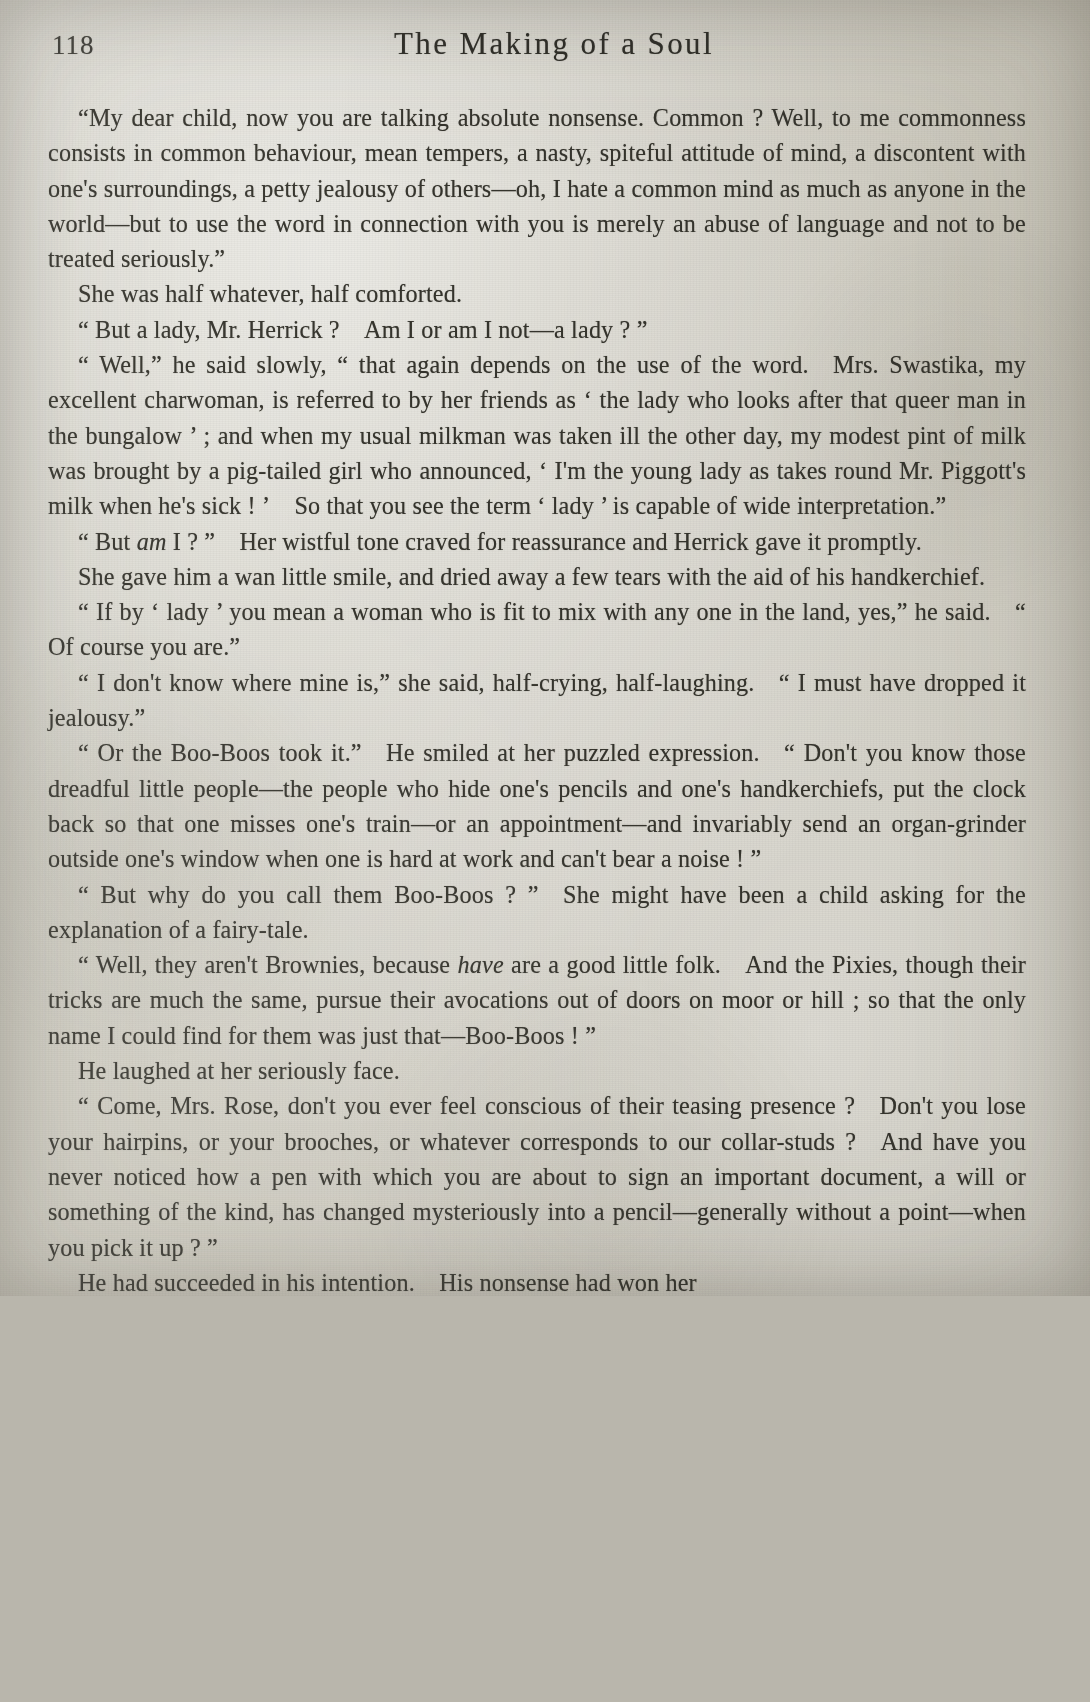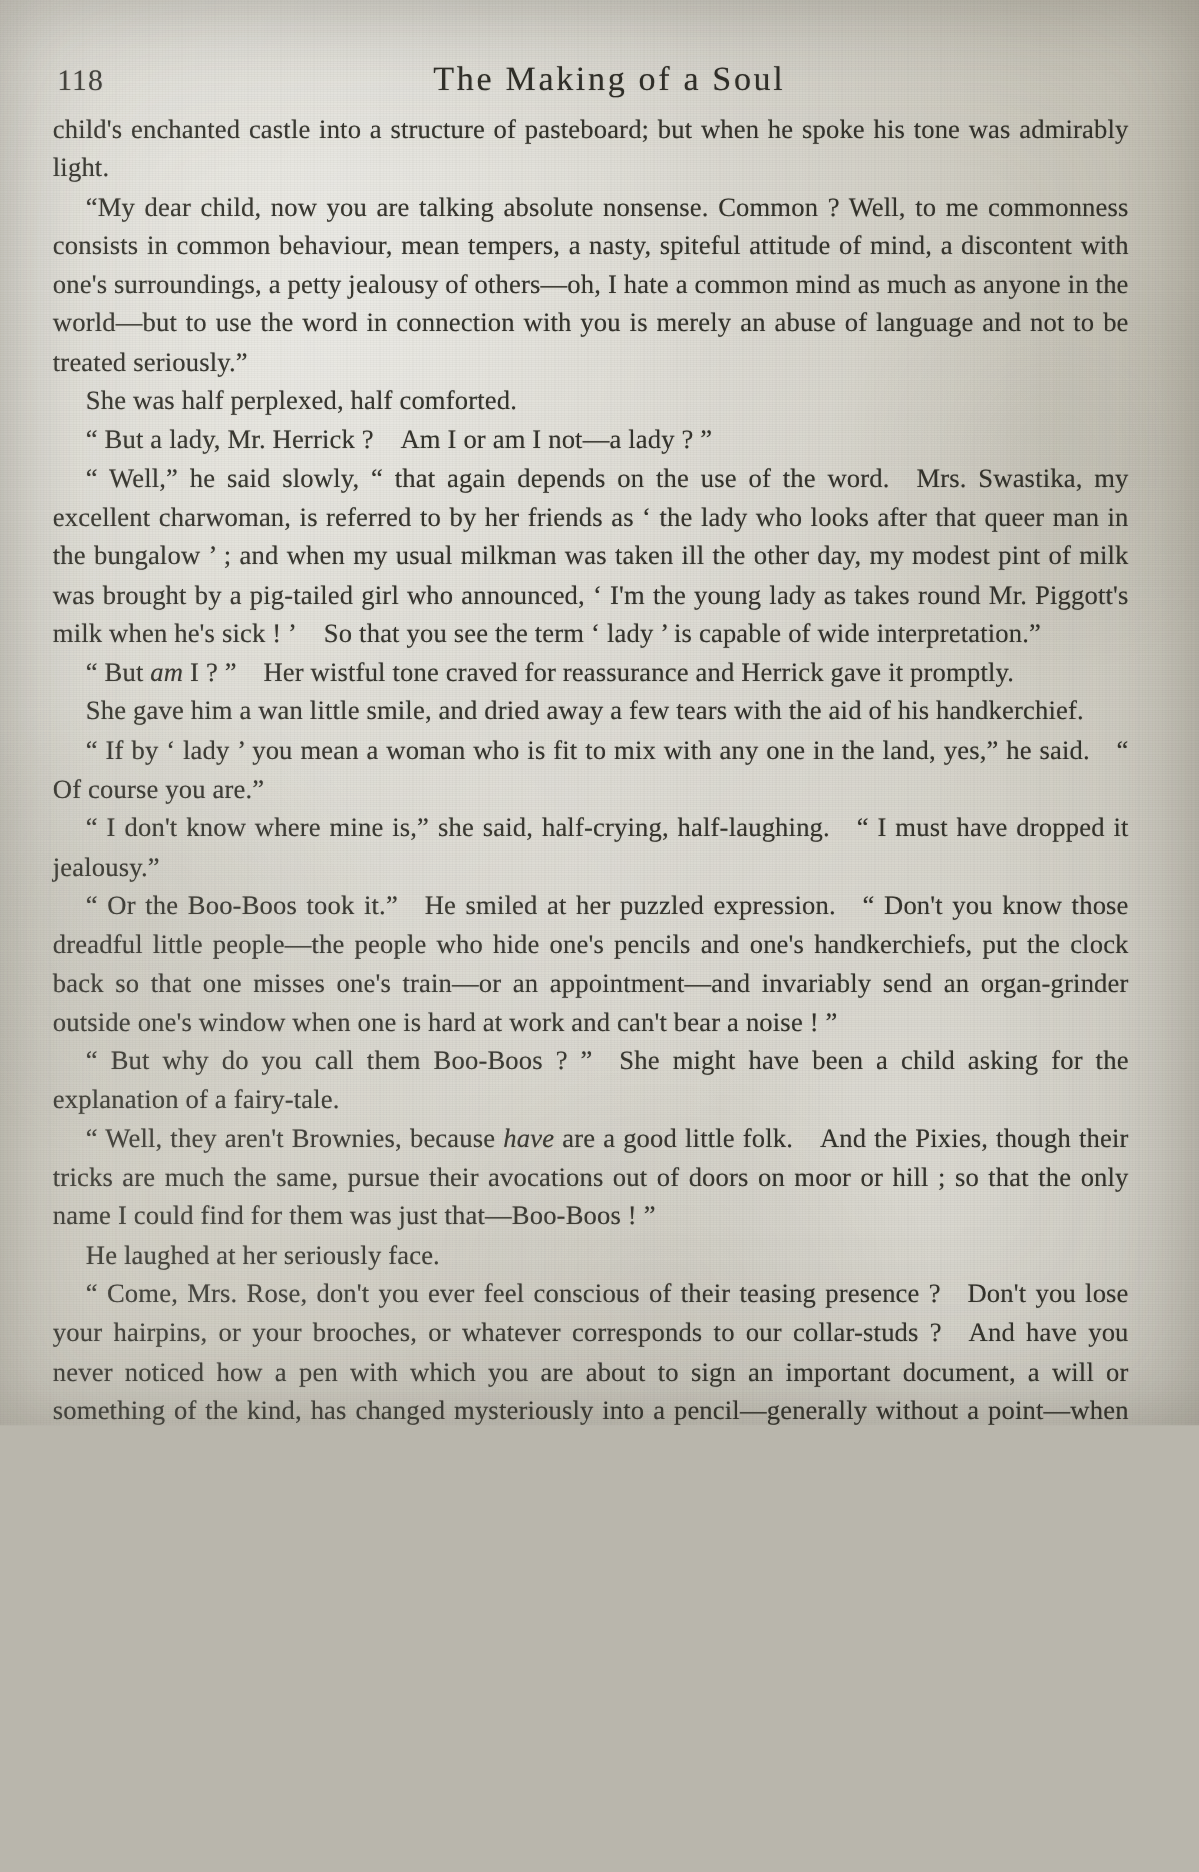--- a/index.html
+++ b/index.html
@@ -68,21 +68,20 @@
   }
   .running-title {
     flex: 1;
     text-align: center;
     font-family: "Liberation Serif", serif;
     font-size: 31px;
     color: #2f2e28;
     letter-spacing: 2.4px;
     padding-right: 90px;
     text-shadow: 0 0 1px rgba(60,58,50,0.45);
-    margin-top: 28px;
   }
 
   .body-text {
     margin-top: 18px;
     font-family: "Liberation Serif", serif;
     font-size: 24.2px;
     line-height: 35.3px;
     color: #34332c;
     text-align: justify;
     text-justify: inter-word;
@@ -119,23 +118,22 @@
 
 <div class="page">
   <div class="content">
 
     <div class="header">
       <div class="folio">118</div>
       <div class="running-title">The Making of a Soul</div>
     </div>
 
     <div class="body-text">
-        <p class="noindent">child's enchanted castle into a structure of pasteboard; but when he spoke his tone was admirably light.</p>
         <p>“My dear child, now you are talking absolute nonsense. Common ? Well, to me commonness consists in common behaviour, mean tempers, a nasty, spiteful attitude of mind, a discontent with one's surroundings, a petty jealousy of others—oh, I hate a common mind as much as anyone in the world—but to use the word in connection with you is merely an abuse of language and not to be treated seriously.”</p>
-        <p>She was half perplexed, half comforted.</p>
+        <p>She was half whatever, half comforted.</p>
         <p>“ But a lady, Mr. Herrick ? Am I or am I not—a lady ? ”</p>
         <p>“ Well,” he said slowly, “ that again depends on the use of the word. Mrs. Swastika, my excellent charwoman, is referred to by her friends as ‘ the lady who looks after that queer man in the bungalow ’ ; and when my usual milkman was taken ill the other day, my modest pint of milk was brought by a pig-tailed girl who announced, ‘ I'm the young lady as takes round Mr. Piggott's milk when he's sick ! ’ So that you see the term ‘ lady ’ is capable of wide interpretation.”</p>
         <p>“ But <em>am</em> I ? ” Her wistful tone craved for reassurance and Herrick gave it promptly.</p>
         <p>She gave him a wan little smile, and dried away a few tears with the aid of his handkerchief.</p>
         <p>“ If by ‘ lady ’ you mean a woman who is fit to mix with any one in the land, yes,” he said. “ Of course you are.”</p>
         <p>“ I don't know where mine is,” she said, half-crying, half-laughing. “ I must have dropped it jealousy.”</p>
         <p>“ Or the Boo-Boos took it.” He smiled at her puzzled expression. “ Don't you know those dreadful little people—the people who hide one's pencils and one's handkerchiefs, put the clock back so that one misses one's train—or an appointment—and invariably send an organ-grinder outside one's window when one is hard at work and can't bear a noise ! ”</p>
         <p>“ But why do you call them Boo-Boos ? ” She might have been a child asking for the explanation of a fairy-tale.</p>
         <p>“ Well, they aren't Brownies, because <em>have</em> are a good little folk. And the Pixies, though their tricks are much the same, pursue their avocations out of doors on moor or hill ; so that the only name I could find for them was just that—Boo-Boos ! ”</p>
         <p>He laughed at her seriously face.</p>

